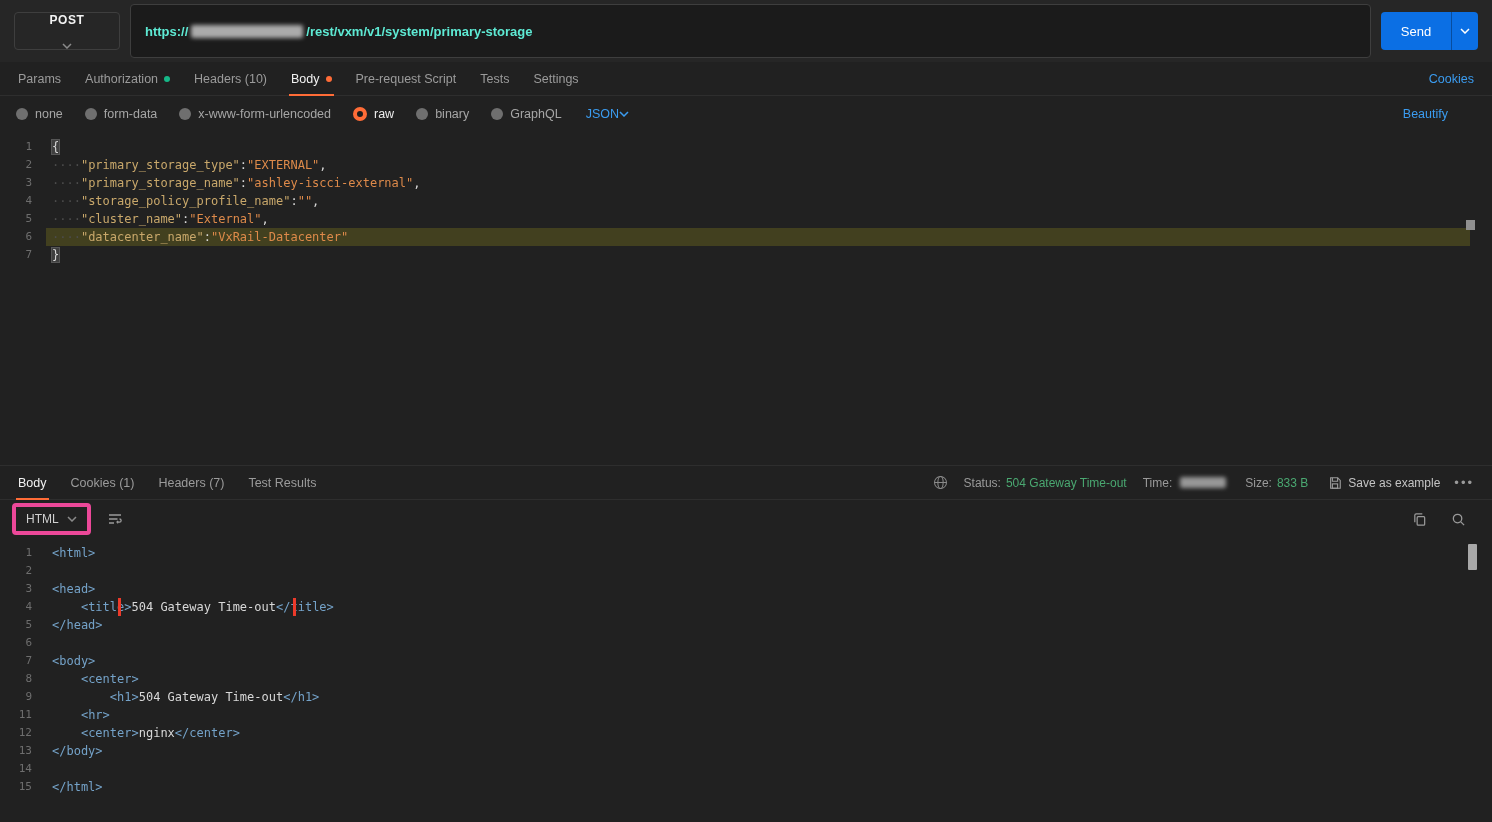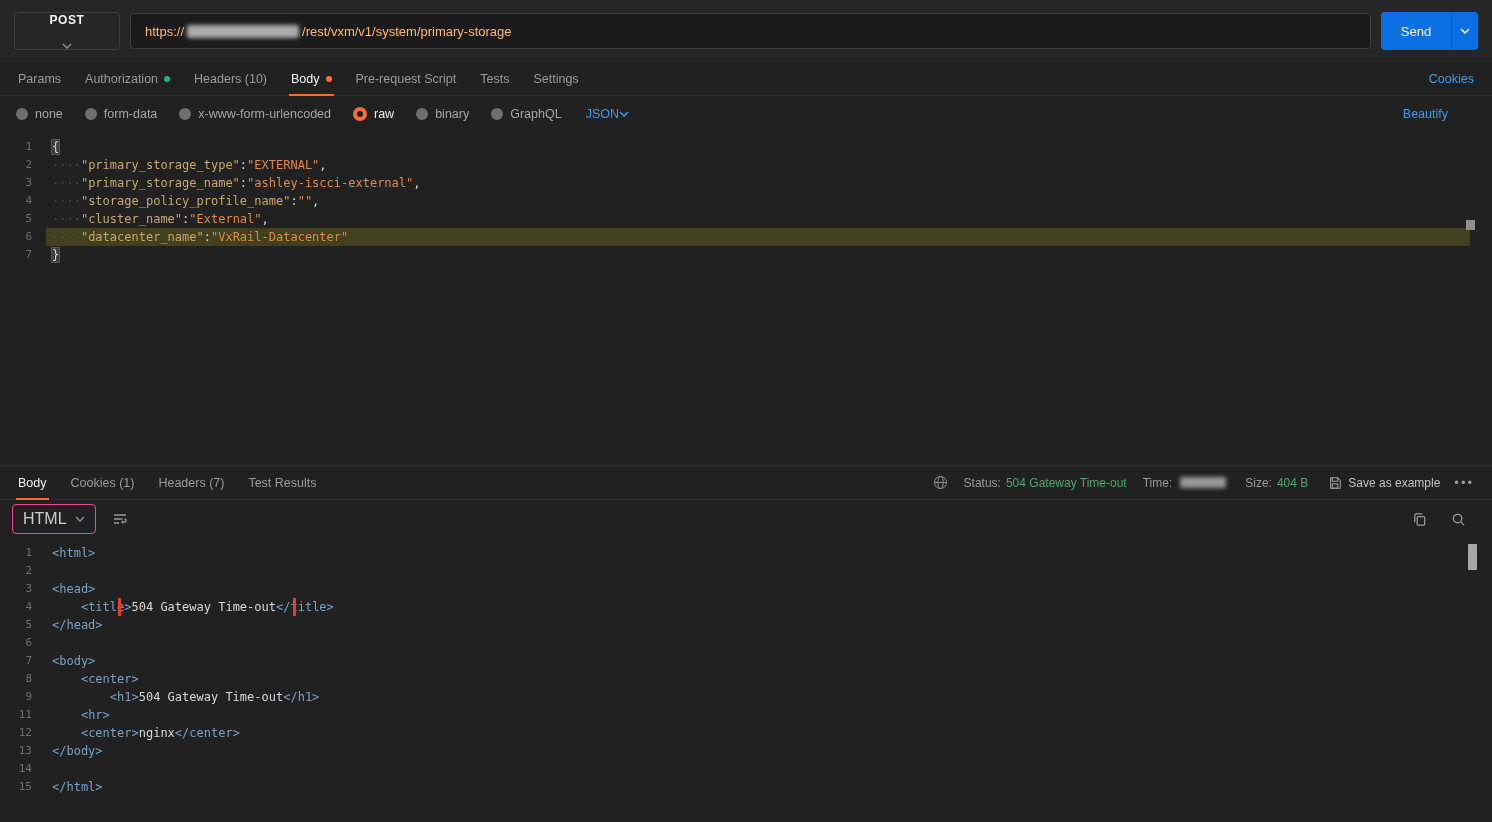--- a/index.html
+++ b/index.html
@@ -7,22 +7,22 @@
   body {
     background:#212121; color:#d0d0d0; overflow:hidden;
     font-family:"Liberation Sans", sans-serif;
   }
   
   .topbar { height:62px; background:#262626; display:flex; align-items:center; gap:10px; padding:0 14px; }
   .method-select { width:106px; height:38px; border:1px solid #3e3e3e; border-radius:4px;
     display:flex; align-items:center; justify-content:space-between; padding:0 12px;
     color:#f2f2f2; font-size:12px; font-weight:bold; letter-spacing:.6px; cursor:pointer;flex-direction:column; }
   .chev { color:#8a8a8a; flex:none; }
-  .url-input { flex:1; height:36px; border:1px solid #3e3e3e; border-radius:4px; background:#1b1b1b;
-    display:flex; align-items:center; padding:0 14px; font-size:13px; color:#fdba74; }
+  .url-input { flex:1; height:54px; border:1px solid #3e3e3e; border-radius:4px; background:#1b1b1b;
+    display:flex; align-items:center; padding:0 14px; font-size:13px; color:#5eead4;font-weight:bold; }
   .redacted { display:inline-block; width:112px; height:13px; background:#d0d0d0; border-radius:2px;
     filter:blur(2px); opacity:.8; margin:0 3px; }
   .redacted.small { width:46px; height:11px; background:#b5b5b5; }
   .send-group { display:flex; height:38px; border-radius:4px; overflow:hidden; flex:none; }
   .send-main { width:70px; background:#0b6fe4; border:none; color:#fff; font-size:13px;
     font-family:"Liberation Sans", sans-serif; cursor:pointer; }
   .send-caret { width:27px; background:#0b6fe4; border:none; border-left:1px solid rgba(0,0,0,.3);
     color:#fff; display:flex; align-items:center; justify-content:center; cursor:pointer; }
   
   .tabs-row { height:34px; display:flex; align-items:stretch; border-bottom:1px solid #2e2e2e; padding:0 6px; }
@@ -72,22 +72,22 @@
   .meta-label { color:#9a9a9a; }
   .meta-value-green { color:#4aa871; }
   .icon-wrap { display:flex; align-items:center; cursor:pointer; }
   .save-wrap { display:flex; align-items:center; gap:6px; color:#c4c4c4; cursor:pointer; margin-left:20px; }
   .more-btn { color:#9a9a9a; letter-spacing:2px; margin-left:14px; cursor:pointer; font-size:13px; }
   
   .resp-toolbar { height:38px; display:flex; align-items:center; gap:12px; padding:0 12px; }
   .view-group { display:flex; background:#2b2b2b; border-radius:4px; padding:2px; }
   .view { padding:5px 14px; border-radius:3px; font-size:12px; color:#9b9b9b; cursor:pointer; }
   .view.active { background:#3d3d3d; color:#f2f2f2; }
-  .html-dd { border:1px solid #ec4899; border-radius:4px; padding:5px 10px; color:#cfcfcf;
-    display:flex; gap:8px; align-items:center; font-size:16px; cursor:pointer; }
+  .html-dd { border:4px solid #ec4899; border-radius:4px; padding:5px 10px; color:#cfcfcf;
+    display:flex; gap:8px; align-items:center; font-size:12px; cursor:pointer; }
   .icon-btn { background:none; border:none; color:#9a9a9a; cursor:pointer; display:flex; align-items:center; padding:4px; }
   .toolbar-right { margin-left:auto; display:flex; gap:16px; padding-right:10px; }
 </style>
 </head>
 <body>
 
 <div class="topbar">
   <div class="method-select">
     <span>POST</span>
     <svg class="chev" width="10" height="6" viewBox="0 0 10 6">
@@ -234,21 +234,21 @@
     <span class="meta-pair">
       <span class="meta-label">Status:</span>
       <span class="meta-value-green">504 Gateway Time-out</span>
     </span>
     <span class="meta-pair">
       <span class="meta-label">Time:</span>
       <span class="redacted small"></span>
     </span>
     <span class="meta-pair">
       <span class="meta-label">Size:</span>
-      <span class="meta-value-green">404 B</span>
+      <span class="meta-value-green">833 B</span>
     </span>
     <span class="save-wrap">
       <svg width="14" height="14" viewBox="0 0 16 16" fill="none" stroke="#9a9a9a" stroke-width="1.3">
           <path d="M3 2h8l3 3v9H3z"></path>
           <path d="M5 2v4h6V2"></path>
           <rect x="5" y="9" width="6" height="5"></rect>
         </svg>
       <span>Save as example</span>
     </span>
     <span class="more-btn">•••</span>

